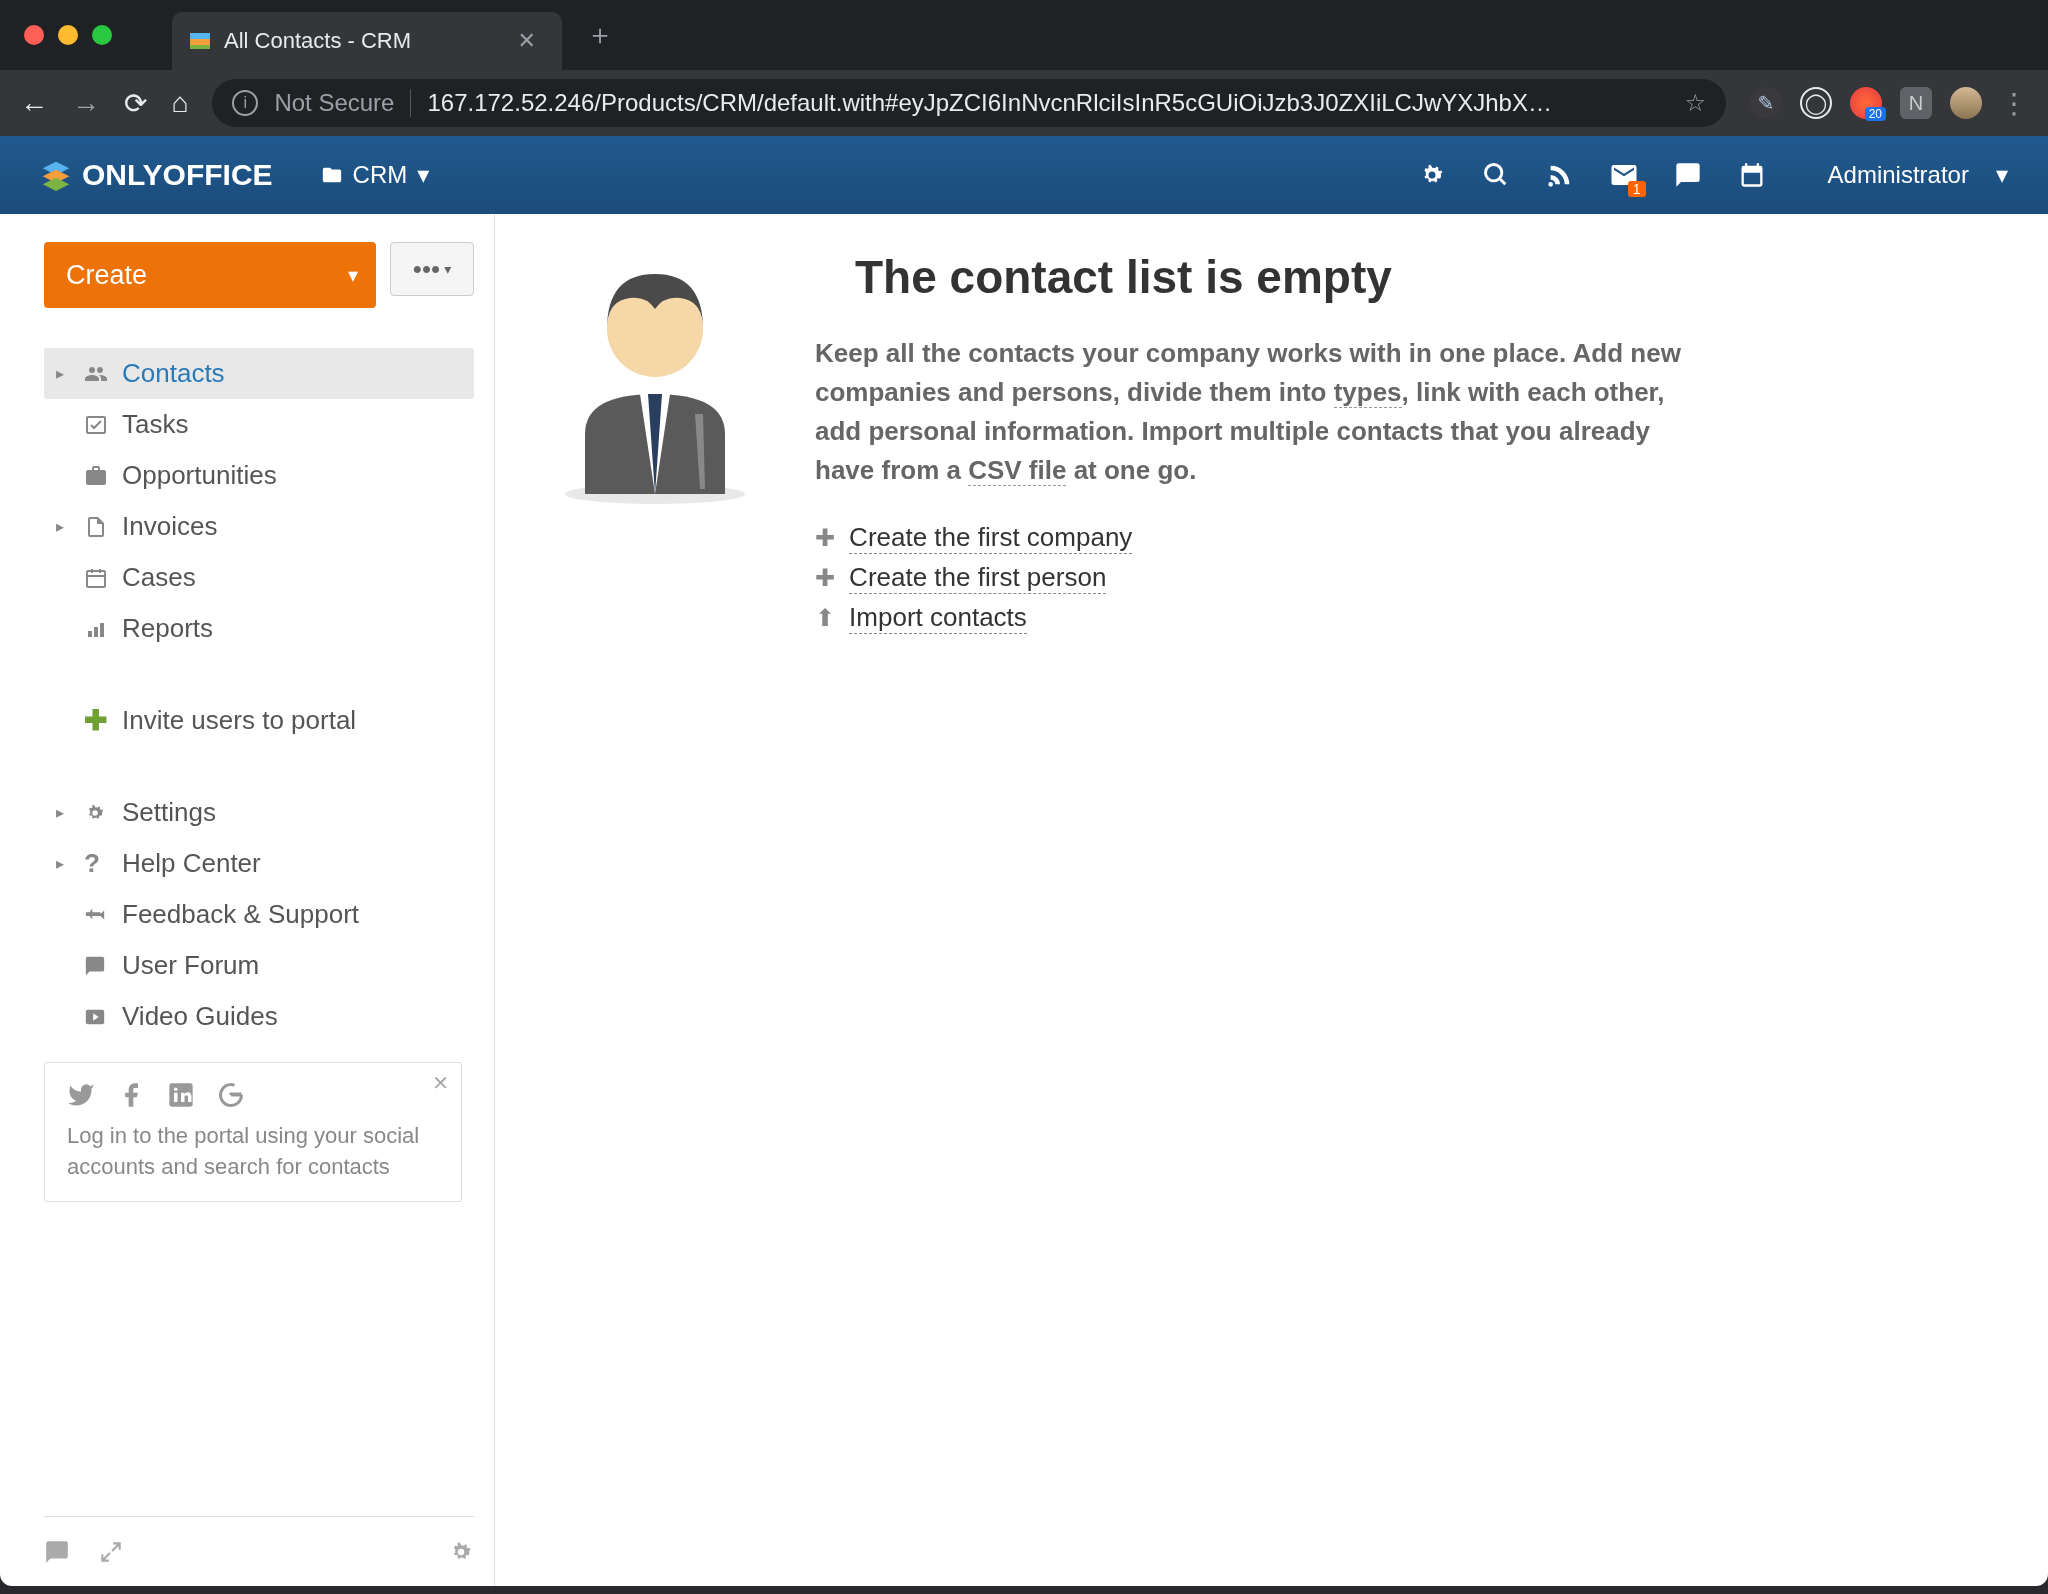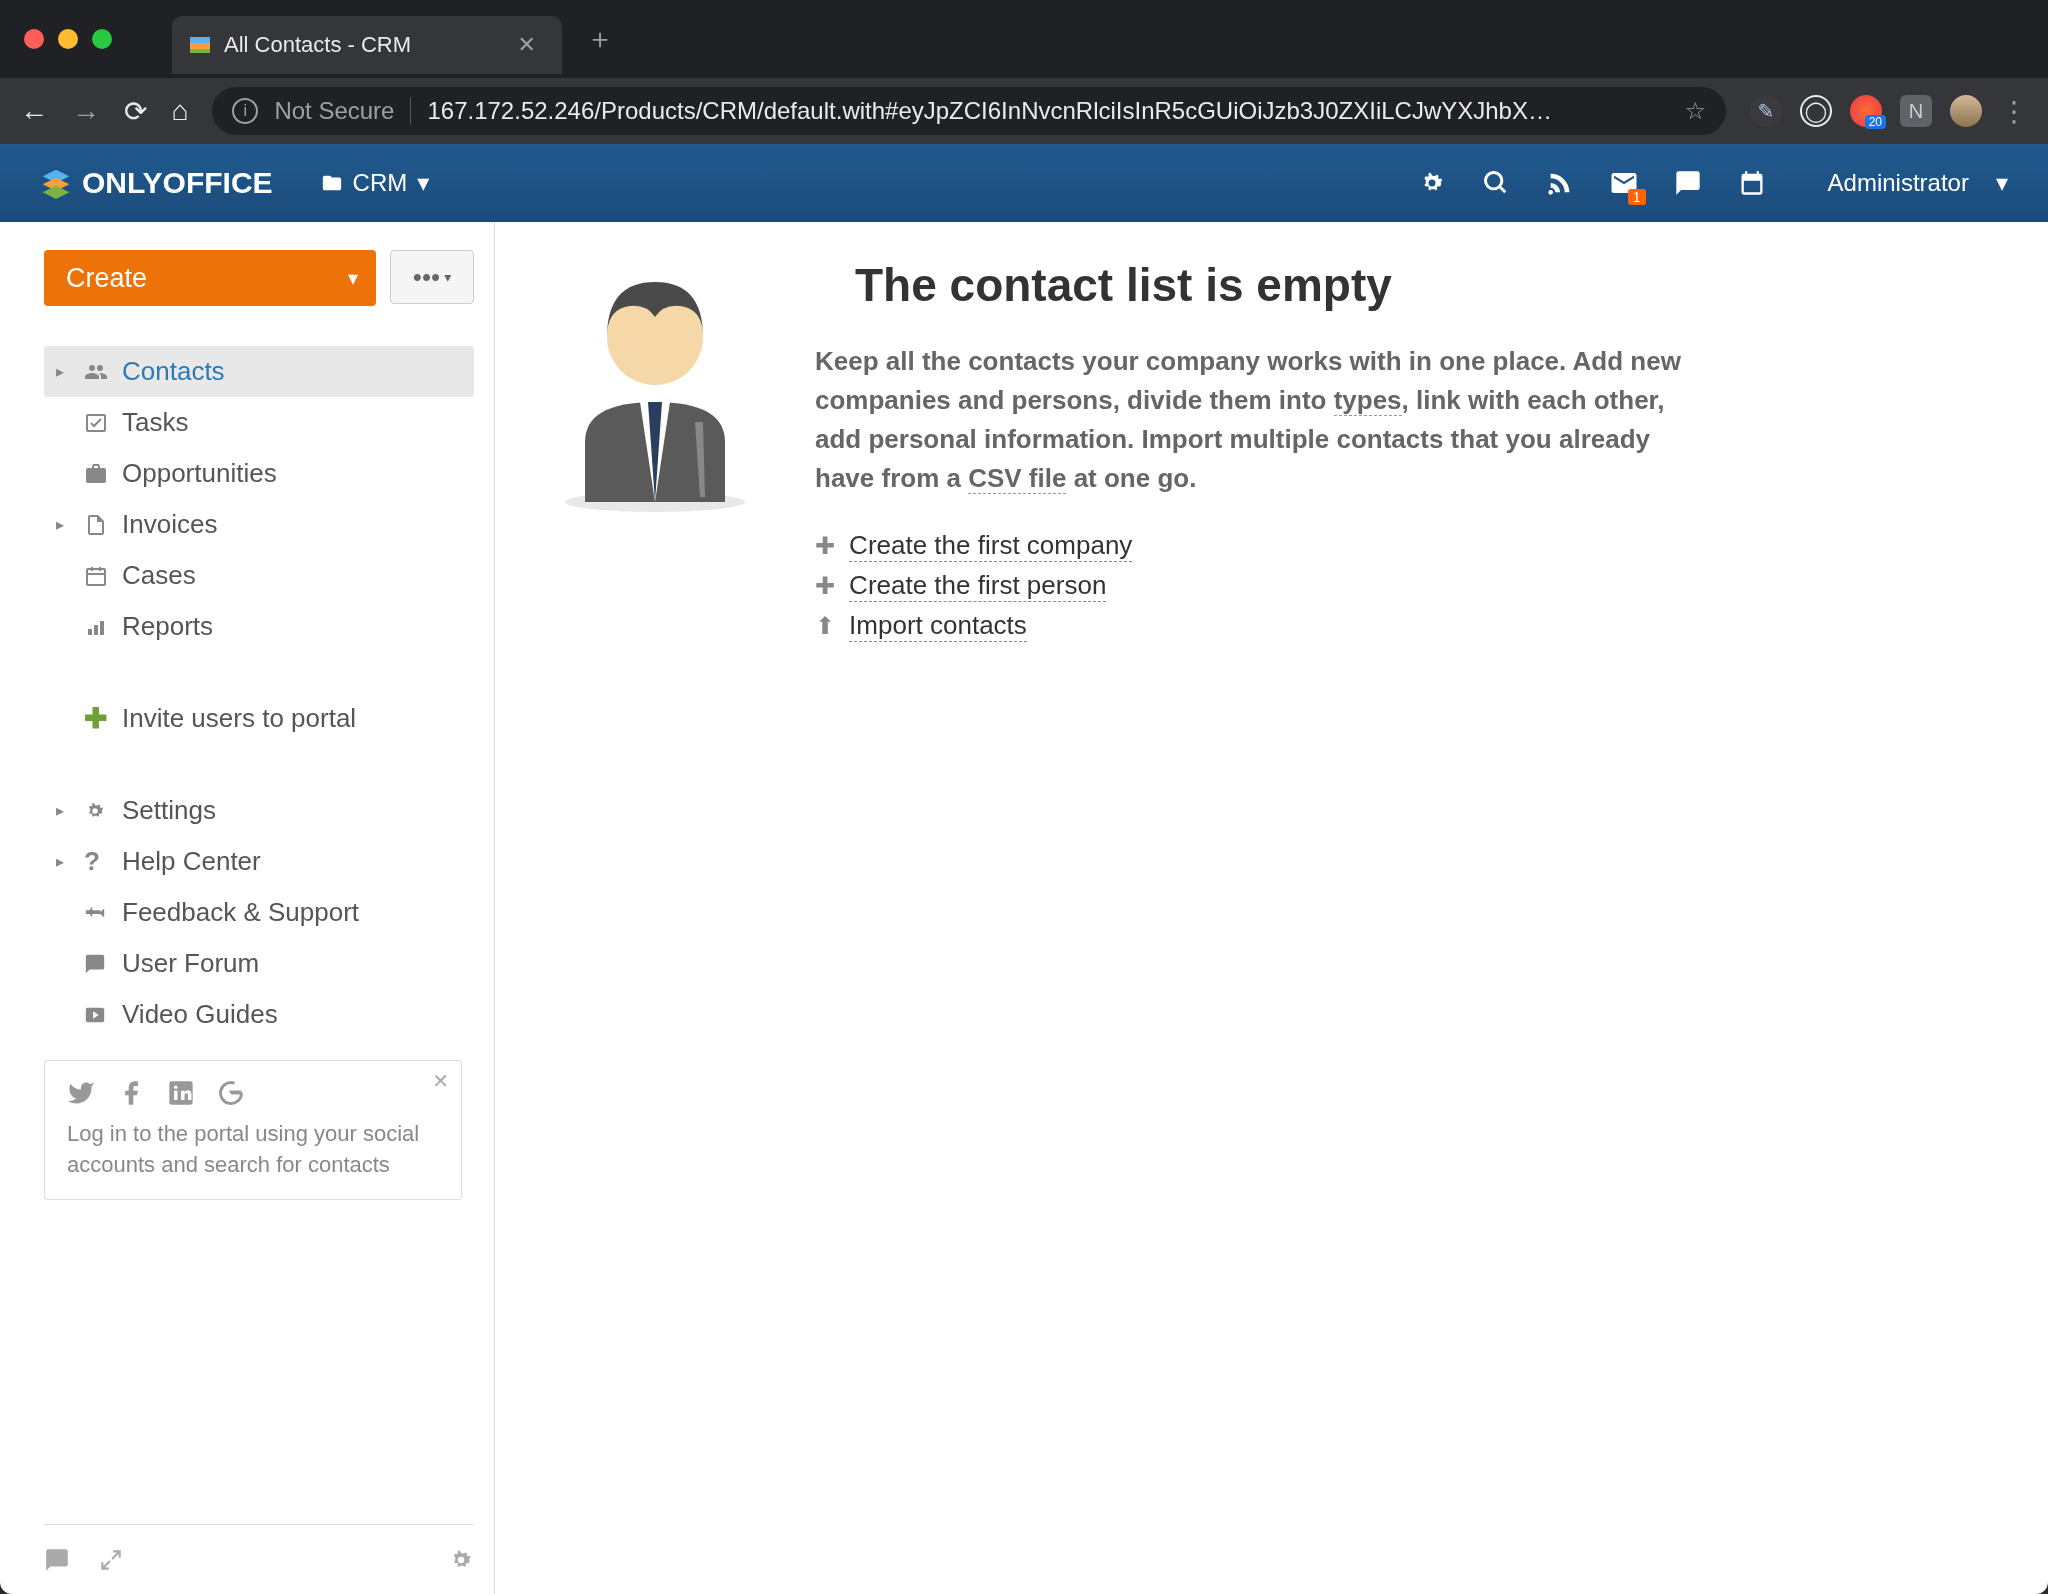--- a/index.html
+++ b/index.html
@@ -7,21 +7,21 @@
   font-family: -apple-system, BlinkMacSystemFont, "Segoe UI", Arial, sans-serif;
   background: #2a2a2e;
   width: 2048px;
   height: 1594px;
   overflow: hidden;
 }
 .browser-chrome { background: #2a2a2e; }
 .tab-bar {
   display: flex;
   align-items: center;
-  height: 78px;
+  height: 70px;
   padding-left: 24px;
   background: #202124;
 }
 .traffic-lights { display: flex; gap: 14px; margin-right: 60px; }
 .traffic-light { width: 20px; height: 20px; border-radius: 50%; }
 .tl-red { background: #ff5f57; }
 .tl-yellow { background: #febc2e; }
 .tl-green { background: #28c840; }
 .tab {
   display: flex;
@@ -109,21 +109,21 @@
   display:flex;
   flex-direction:column;
   position:relative;
 }
 .create-row { display:flex; gap:14px; margin-bottom: 40px; }
 .create-btn {
   flex:1;
   background:#ed7309;
   color:#fff;
   border:none;
-  height:56px;
+  height:66px;
   border-radius:4px;
   font-size:27px;
   display:flex;
   align-items:center;
   padding:0 22px;
   cursor:pointer;
   position:relative;
 }
 .create-btn::after { content:"▾"; position:absolute; right:18px; font-size:20px; }
 .more-btn {

